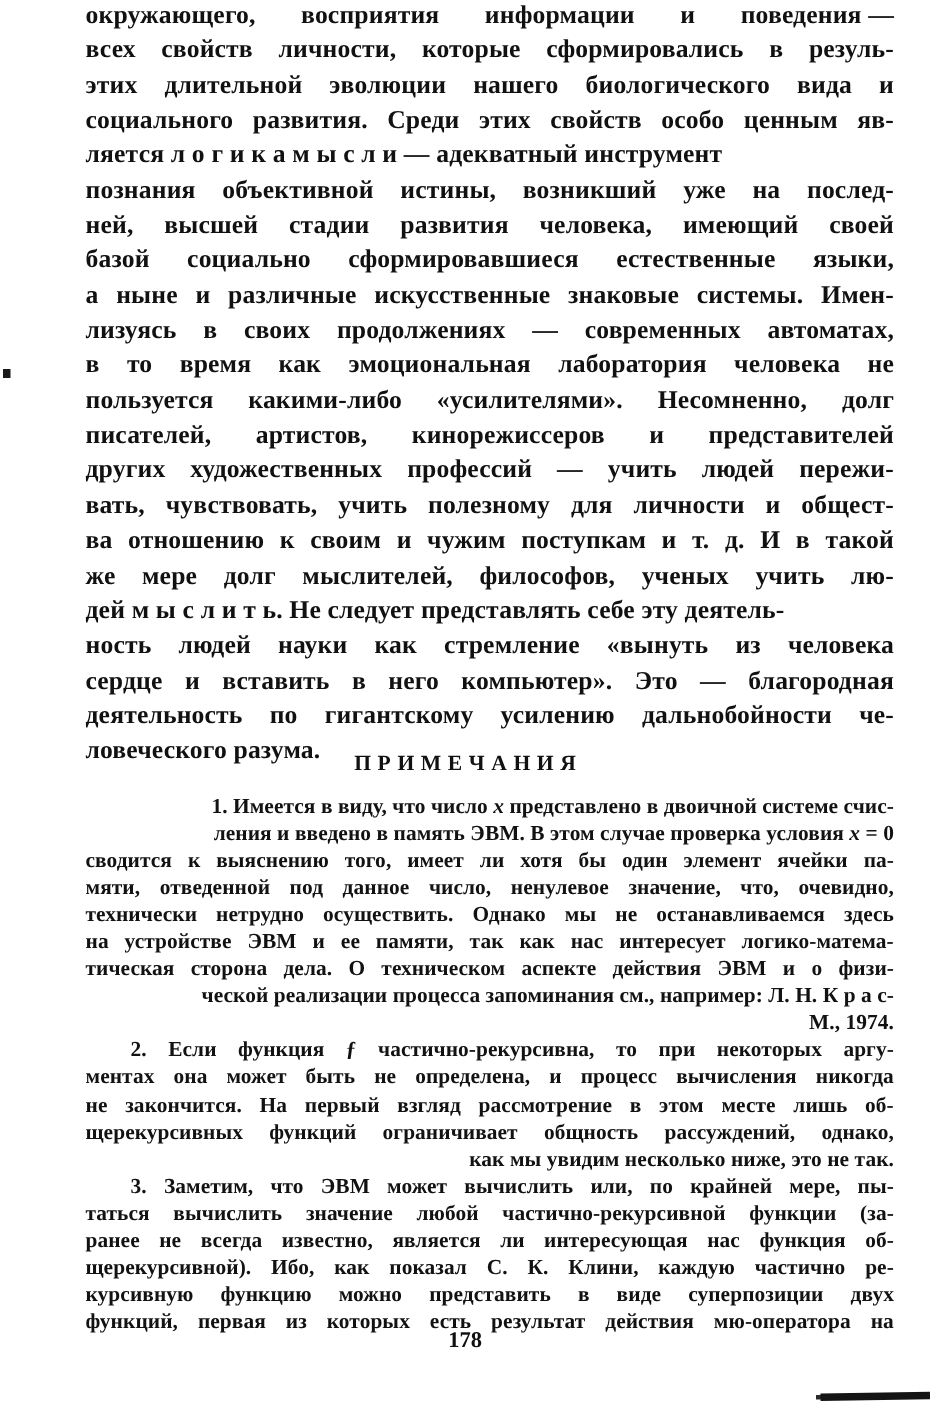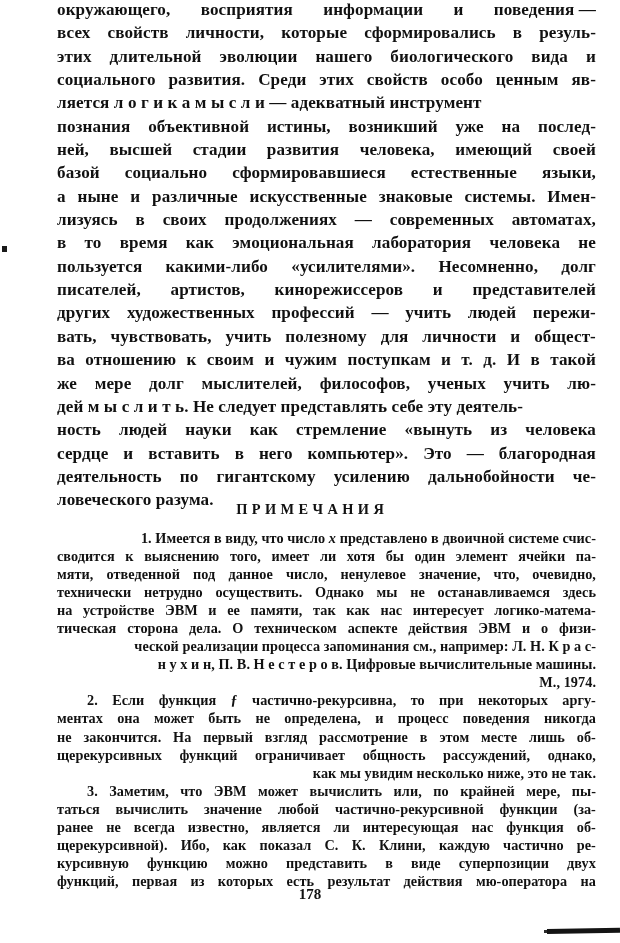--- a/index.html
+++ b/index.html
@@ -163,30 +163,30 @@
       <div class="line j"><span>ность</span><span>людей</span><span>науки</span><span>как</span><span>стремление</span><span>«вынуть</span><span>из</span><span>человека</span></div>
       <div class="line j"><span>сердце</span><span>и</span><span>вставить</span><span>в</span><span>него</span><span>компьютер».</span><span>Это</span><span>—</span><span>благородная</span></div>
       <div class="line j"><span>деятельность</span><span>по</span><span>гигантскому</span><span>усилению</span><span>дальнобойности</span><span>че-</span></div>
       <div class="line">ловеческого разума.</div>
     </div>
 
   <div class="notes-heading">ПРИМЕЧАНИЯ</div>
 
   <div class="notes-block" id="notes-block">
       <div class="nline nindent"><span>1. Имеется в виду, что число </span><span class="ital">x</span><span> представлено в двоичной системе счис-</span></div>
+      <div class="nline"><span>ления  и  введено в память ЭВМ. В этом случае проверка условия </span><span class="ital">x</span><span> = 0</span></div>
       <div class="nline j"><span>сводится</span><span>к</span><span>выяснению</span><span>того,</span><span>имеет</span><span>ли</span><span>хотя</span><span>бы</span><span>один</span><span>элемент</span><span>ячейки</span><span>па-</span></div>
       <div class="nline j"><span>мяти,</span><span>отведенной</span><span>под</span><span>данное</span><span>число,</span><span>ненулевое</span><span>значение,</span><span>что,</span><span>очевидно,</span></div>
       <div class="nline j"><span>технически</span><span>нетрудно</span><span>осуществить.</span><span>Однако</span><span>мы</span><span>не</span><span>останавливаемся</span><span>здесь</span></div>
       <div class="nline j"><span>на</span><span>устройстве</span><span>ЭВМ</span><span>и</span><span>ее</span><span>памяти,</span><span>так</span><span>как</span><span>нас</span><span>интересует</span><span>логико-матема-</span></div>
       <div class="nline j"><span>тическая</span><span>сторона</span><span>дела.</span><span>О</span><span>техническом</span><span>аспекте</span><span>действия</span><span>ЭВМ</span><span>и</span><span>о</span><span>физи-</span></div>
       <div class="nline">ческой реализации процесса запоминания см., например: Л. Н.  К р а с-</div>
-      <div class="nline">н у х и н,   П. В.   Н е с т е р о в. Цифровые вычислительные машины.</div>
       <div class="nline">М., 1974.</div>
       <div class="nline j nindent"><span>2.</span><span>Если</span><span>функция</span><span>ƒ</span><span>частично-рекурсивна,</span><span>то</span><span>при</span><span>некоторых</span><span>аргу-</span></div>
-      <div class="nline j"><span>ментах</span><span>она</span><span>может</span><span>быть</span><span>не</span><span>определена,</span><span>и</span><span>процесс</span><span>поведения</span><span>никогда</span></div>
+      <div class="nline j"><span>ментах</span><span>она</span><span>может</span><span>быть</span><span>не</span><span>определена,</span><span>и</span><span>процесс</span><span>вычисления</span><span>никогда</span></div>
       <div class="nline j"><span>не</span><span>закончится.</span><span>На</span><span>первый</span><span>взгляд</span><span>рассмотрение</span><span>в</span><span>этом</span><span>месте</span><span>лишь</span><span>об-</span></div>
       <div class="nline j"><span>щерекурсивных</span><span>функций</span><span>ограничивает</span><span>общность</span><span>рассуждений,</span><span>однако,</span></div>
       <div class="nline">как мы увидим несколько ниже, это не так.</div>
       <div class="nline j nindent"><span>3.</span><span>Заметим,</span><span>что</span><span>ЭВМ</span><span>может</span><span>вычислить</span><span>или,</span><span>по</span><span>крайней</span><span>мере,</span><span>пы-</span></div>
       <div class="nline j"><span>таться</span><span>вычислить</span><span>значение</span><span>любой</span><span>частично-рекурсивной</span><span>функции</span><span>(за-</span></div>
       <div class="nline j"><span>ранее</span><span>не</span><span>всегда</span><span>известно,</span><span>является</span><span>ли</span><span>интересующая</span><span>нас</span><span>функция</span><span>об-</span></div>
       <div class="nline j"><span>щерекурсивной).</span><span>Ибо,</span><span>как</span><span>показал</span><span>С.</span><span>К.</span><span>Клини,</span><span>каждую</span><span>частично</span><span>ре-</span></div>
       <div class="nline j"><span>курсивную</span><span>функцию</span><span>можно</span><span>представить</span><span>в</span><span>виде</span><span>суперпозиции</span><span>двух</span></div>
       <div class="nline j"><span>функций,</span><span>первая</span><span>из</span><span>которых</span><span>есть</span><span>результат</span><span>действия</span><span>мю-оператора</span><span>на</span></div>
     </div>

